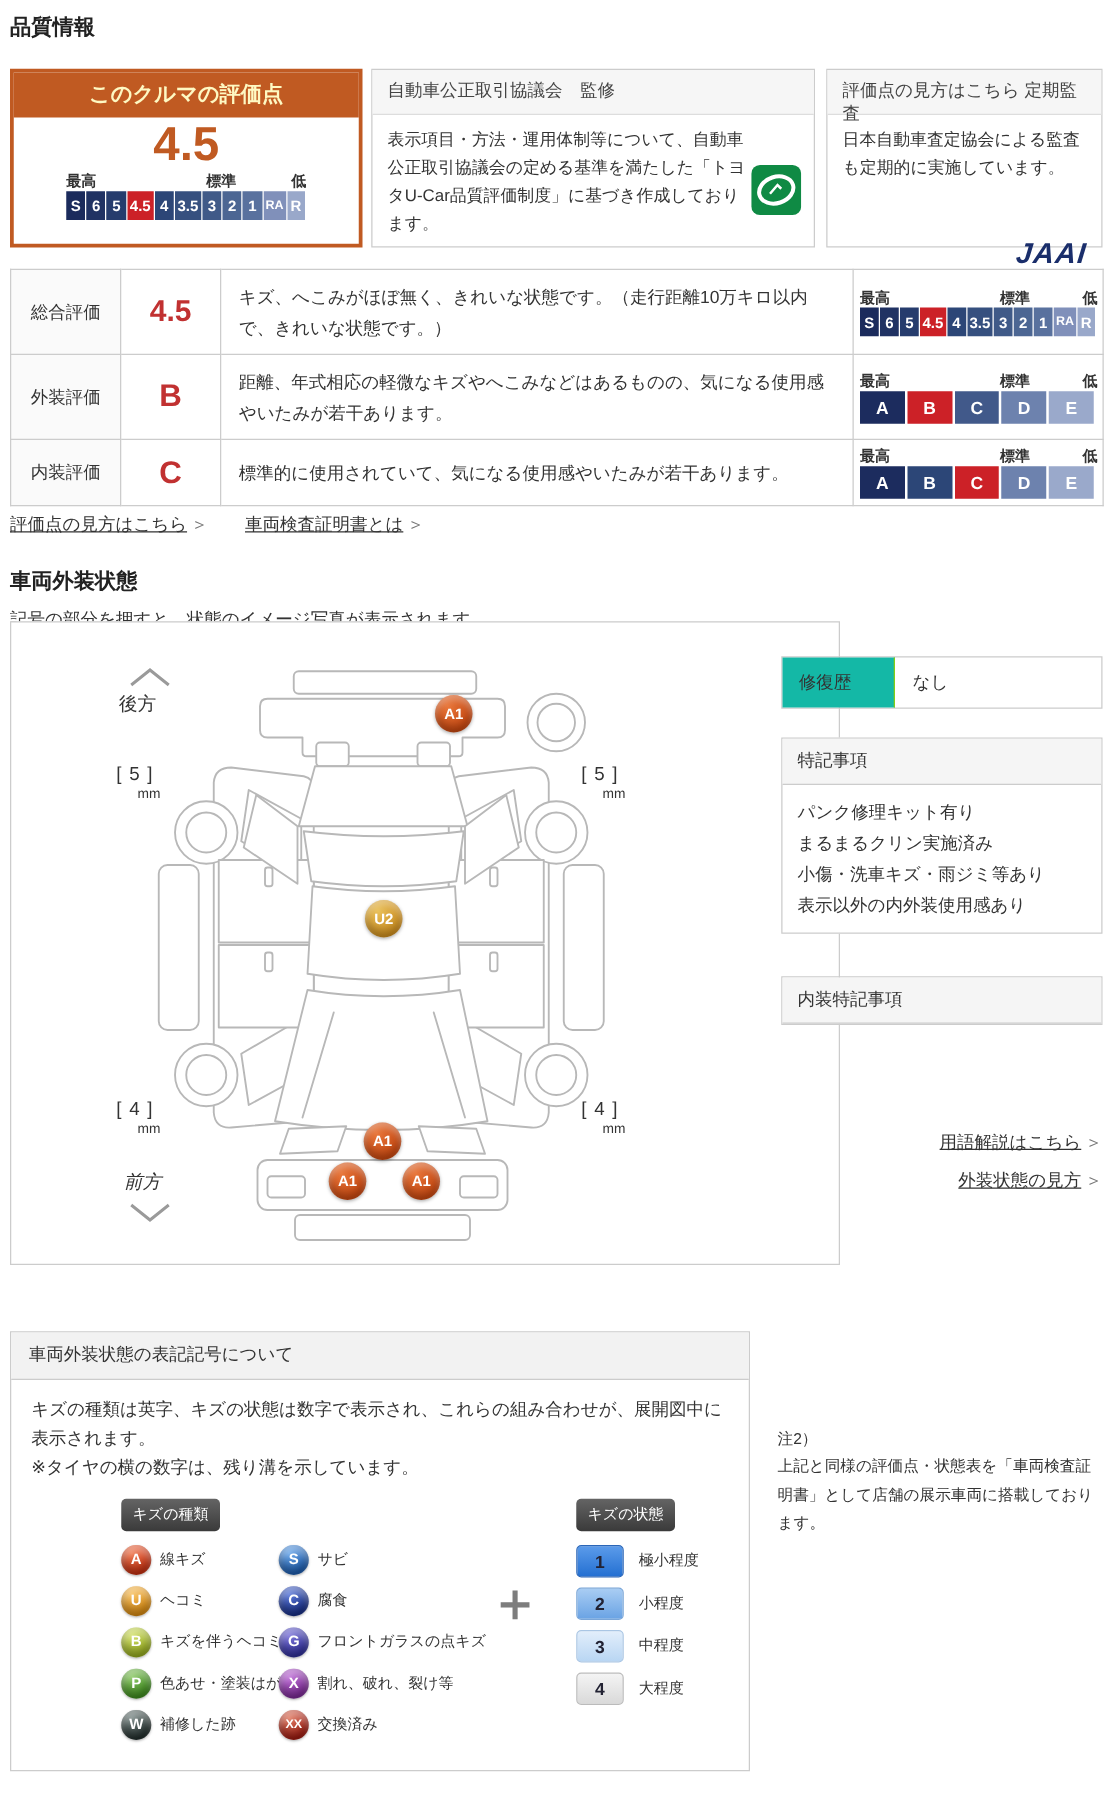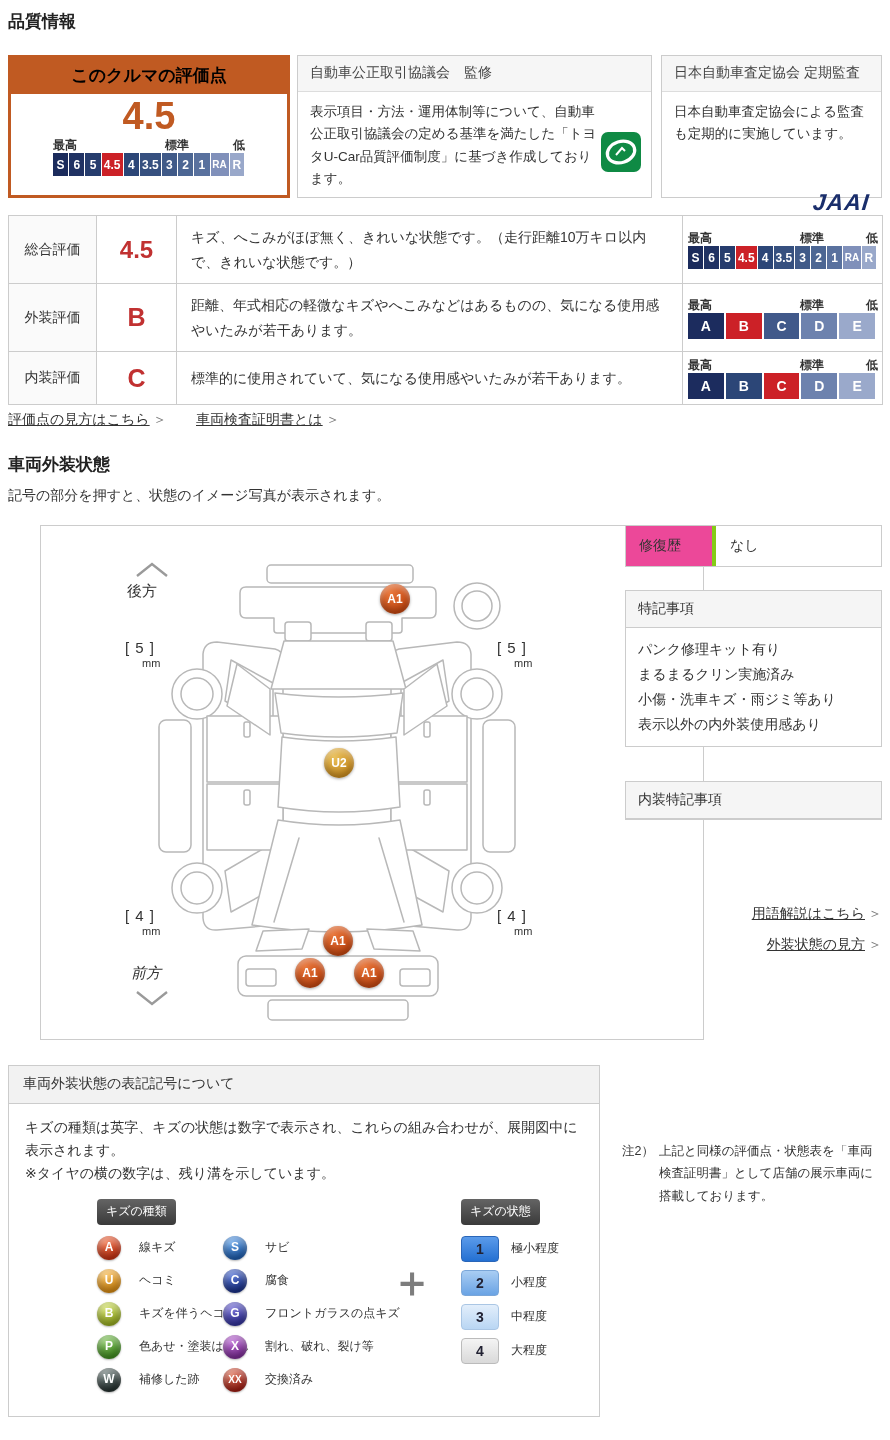--- a/index.html
+++ b/index.html
@@ -9,21 +9,21 @@
     font-family: "Liberation Sans", "DejaVu Sans", sans-serif;
     color: #333;
   }
   .abs { position: absolute; }
 
   
   .sec-title { font-size: 17px; font-weight: bold; color: #222; }
 
   
   .score-box { left:8px; top:55px; width:282px; height:143px; border:3px solid #c05a22; background:#fff; }
-  .score-box .hd { background:#c05a22; color:#000000; font-size:17px; font-weight:bold; text-align:center; height:36px; line-height:36px; }
+  .score-box .hd { background:#c05a22; color:#fef9c3; font-size:17px; font-weight:bold; text-align:center; height:36px; line-height:36px; }
   .score-big { text-align:center; font-size:38px; font-weight:bold; color:#c05a22; line-height:42px; margin-top:1px; }
   .scale-wrap { width:192px; margin:0 auto; }
   .scale-labels { position:relative; height:16px; font-size:12px; font-weight:bold; color:#333; }
   .scale-labels .lb-best { position:absolute; left:0; }
   .scale-labels .lb-std  { position:absolute; left:112px; }
   .scale-labels .lb-low  { position:absolute; right:0; }
   .scale-row { display:flex; }
   .scale-cell { height:23px; color:#fff; font-size:12px; font-weight:bold; display:flex; align-items:center; justify-content:center; margin-right:1px; }
   .w16{width:16px;} .w22{width:22px;} .w19{width:19px;} .w15{width:15px;}
   .c-s{background:#1b2b5c;} .c-6{background:#203263;} .c-5{background:#263c6d;}
@@ -50,54 +50,54 @@
   .letter-row { display:flex; }
   .letter-cell { width:36px; height:26px; margin-right:2px; color:#fff; font-size:14px; font-weight:bold; display:flex; align-items:center; justify-content:center; }
   .l-a{background:#1c2c5e;} .l-b{background:#2c4677;} .l-c{background:#41598a;} .l-d{background:#6d82ae;} .l-e{background:#9aa9cb;}
 
   
   .tlink { font-size:14px; color:#333; text-decoration:none; cursor:pointer; }
   .tlink .txt { text-decoration:underline; }
   .tlink .chev { color:#777; margin-left:3px; text-decoration:none; }
 
   
-  .diagram-box { left:8px; top:525px; width:664px; height:515px; border:1px solid #ccc; background:#fff;margin-left:32px; }
+  .diagram-box { left:8px; top:497px; width:664px; height:515px; border:1px solid #ccc; background:#fff; }
   .dg-label { position:absolute; font-size:15px; color:#333; }
   .tire-label { position:absolute; font-size:15px; color:#333; letter-spacing:1px; line-height:15px; }
   .tire-label .unit { display:block; font-size:11px; letter-spacing:0; padding-left:17px; margin-top:1px; }
   .marker { position:absolute; width:30px; height:30px; border-radius:50%; color:#fff; font-size:12px; font-weight:bold;
             display:flex; align-items:center; justify-content:center; cursor:pointer;
             box-shadow:0 1px 3px rgba(0,0,0,.35), inset 0 4px 5px rgba(255,255,255,.35), inset 0 -5px 7px rgba(0,0,0,.25); }
   .mk-a { background:radial-gradient(circle at 35% 30%, #e8763a, #c2440e 75%); }
   .mk-u { background:radial-gradient(circle at 35% 30%, #e9c05a, #c8891c 75%); }
 
   
   .repair-table { left:625px; top:525px; width:257px; height:42px; display:flex; border:1px solid #ccc; }
-  .repair-table .cell-l { width:90px; background:#ec4899; border-right:4px solid #84cc16; font-size:14px; display:flex; align-items:center; padding-left:13px; }
+  .repair-table .cell-l { width:90px; background:#14b8a6; border-right:1px solid #84cc16; font-size:14px; display:flex; align-items:center; padding-left:13px; }
   .repair-table .cell-r { flex:1; font-size:14px; display:flex; align-items:center; padding-left:14px; }
   .note-box { left:625px; width:257px; border:1px solid #ccc; background:#fff; }
   .note-box .hd { background:#f5f5f5; border-bottom:1px solid #ccc; font-size:14px; color:#333; padding:9px 12px; height:37px; }
   .note-box .bd { padding:9px 12px; font-size:14px; line-height:25px; color:#333; }
   .r-link { position:absolute; right:8px; text-align:right; display:block; }
   .foot-note { position:absolute; left:622px; width:262px; display:flex; font-size:12.5px; line-height:1.78; color:#333; }
   .foot-note .nlbl { width:37px; flex:none; }
   .foot-note .ntxt { flex:1; }
 
   
   .legend-box { left:8px; top:1065px; width:592px; height:352px; border:1px solid #ccc; }
   .legend-box .hd { background:#f2f2f2; border-bottom:1px solid #ccc; font-size:14px; color:#333; padding:9px 14px; height:38px; }
   .legend-box .bd { padding:12px 16px; font-size:14px; line-height:1.65; color:#333; }
   .t-icon { width:19px; height:19px; border-radius:50%; background:#555; color:#fff; font-size:11px; font-weight:bold;
             display:inline-flex; align-items:center; justify-content:center; vertical-align:-4px; margin-right:4px; }
   .legend-area { display:flex; margin:14px 0 0 72px; }
   .legend-badge { display:inline-block; background:linear-gradient(#646464,#3a3a3a); color:#fff; font-size:12px; padding:3px 9px; border-radius:4px; margin-bottom:11px; }
   .kind-cols { display:flex; }
   .kind-col1 { width:126px; } .kind-col2 { width:168px; }
   .kind-item { display:flex; align-items:center; margin-bottom:9px; }
-  .kind-item .klabel { font-size:12px; margin-left:18px; white-space:nowrap; }
+  .kind-item .klabel { font-size:12px; margin-left:7px; white-space:nowrap; }
   .ball { width:24px; height:24px; border-radius:50%; flex:none; color:#fff; font-weight:bold; font-size:12px;
           display:flex; align-items:center; justify-content:center;
           box-shadow:inset 0 -6px 8px rgba(0,0,0,.28), inset 0 5px 6px rgba(255,255,255,.4), 0 1px 2px rgba(0,0,0,.3); }
   .ball-A{background:radial-gradient(circle at 35% 28%, #ef7a52, #c52f10 72%);}
   .ball-U{background:radial-gradient(circle at 35% 28%, #f7c05e, #d98a10 72%);}
   .ball-B{background:radial-gradient(circle at 35% 28%, #d3e06a, #97ad1f 72%);}
   .ball-P{background:radial-gradient(circle at 35% 28%, #8cc866, #3e8c1e 72%);}
   .ball-W{background:radial-gradient(circle at 35% 28%, #7c8a88, #222e2c 72%);}
   .ball-S{background:radial-gradient(circle at 35% 28%, #6aa6e8, #1c5cae 72%);}
   .ball-C{background:radial-gradient(circle at 35% 28%, #5a78d8, #172e86 72%);}
@@ -153,21 +153,21 @@
       <svg width="40" height="40" viewBox="0 0 40 40">
         <rect x="0" y="0" width="40" height="40" rx="7" fill="#0f8a44"></rect>
         <ellipse cx="20" cy="20" rx="14" ry="10.5" fill="none" stroke="#fff" stroke-width="3.2" transform="rotate(-18 20 20)"></ellipse>
         <path d="M15,23 L21,16 L24,19" fill="none" stroke="#fff" stroke-width="2"></path>
       </svg>
     </span>
   </div>
 </div>
 
 <div class="abs info-box box-audit">
-  <div class="hd">日本自動車査定協会 定期監査</div>
+  <div class="hd">評価点の見方はこちら 定期監査</div>
   <div class="bd" style="height:98px;">
     <span style="display:block;">日本自動車査定協会による監査も定期的に実施しています。</span>
     <span class="jaai-logo">JAAI</span>
   </div>
 </div>
 
 <table class="abs eval-table">
   <tbody>
       <tr>
     <td class="lbl">総合評価</td>
@@ -351,21 +351,21 @@
 
 <a class="tlink r-link" style="top:905px;">
   <span class="txt">用語解説はこちら</span><span class="chev">＞</span>
 </a>
 <a class="tlink r-link" style="top:936px;">
   <span class="txt">外装状態の見方</span><span class="chev">＞</span>
 </a>
 
 <div class="foot-note" style="top:980px;">
 </div>
-<div class="foot-note" style="top:1140px;">
+<div class="foot-note" style="top:1140px;flex-direction:column;">
   <span class="nlbl">注2）</span>
   <span class="ntxt">上記と同様の評価点・状態表を「車両検査証明書」として店舗の展示車両に搭載しております。</span>
 </div>
 
 <div class="abs legend-box">
   <div class="hd">車両外装状態の表記記号について</div>
   <div class="bd">
     <div style="width:555px;">キズの種類は英字、キズの状態は数字で表示され、これらの組み合わせが、展開図中に表示されます。</div>
     <div>※タイヤの横の数字は、残り溝を示しています。</div>
 

